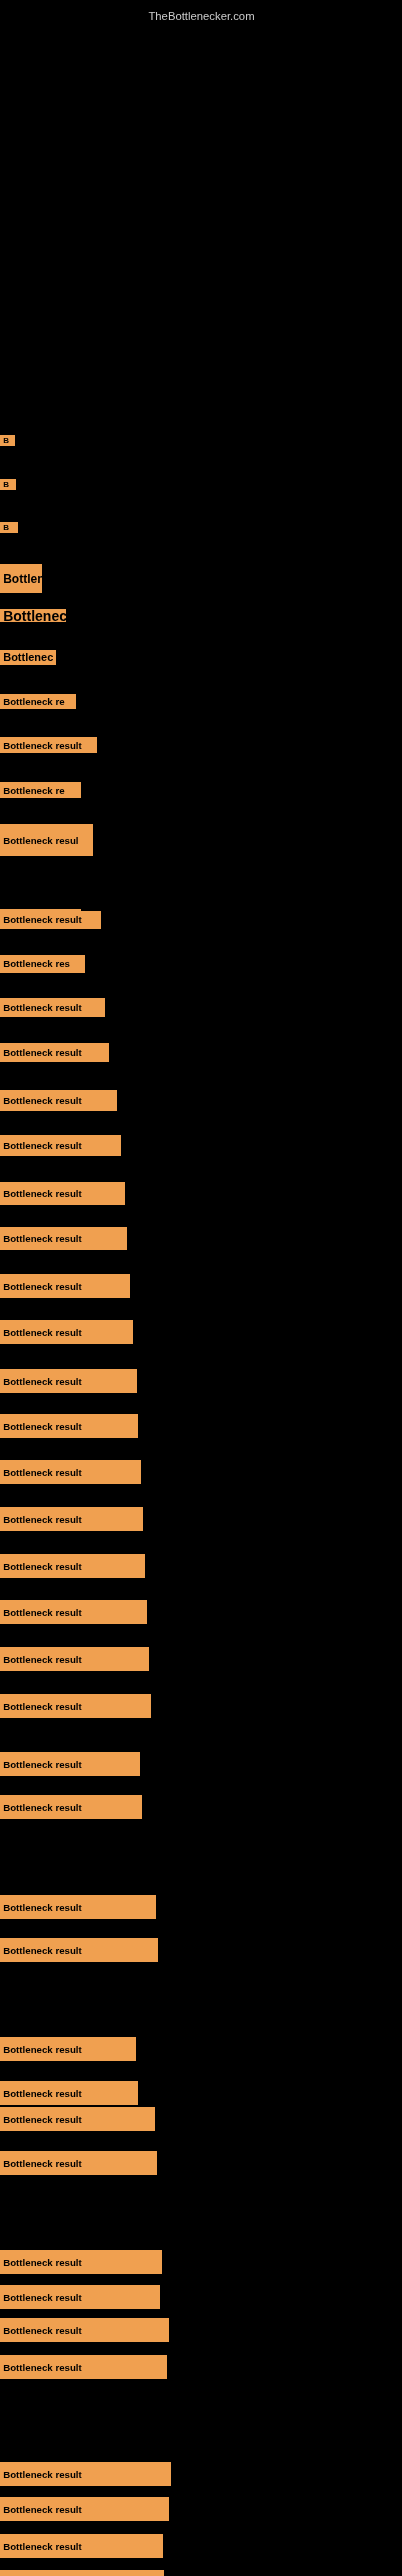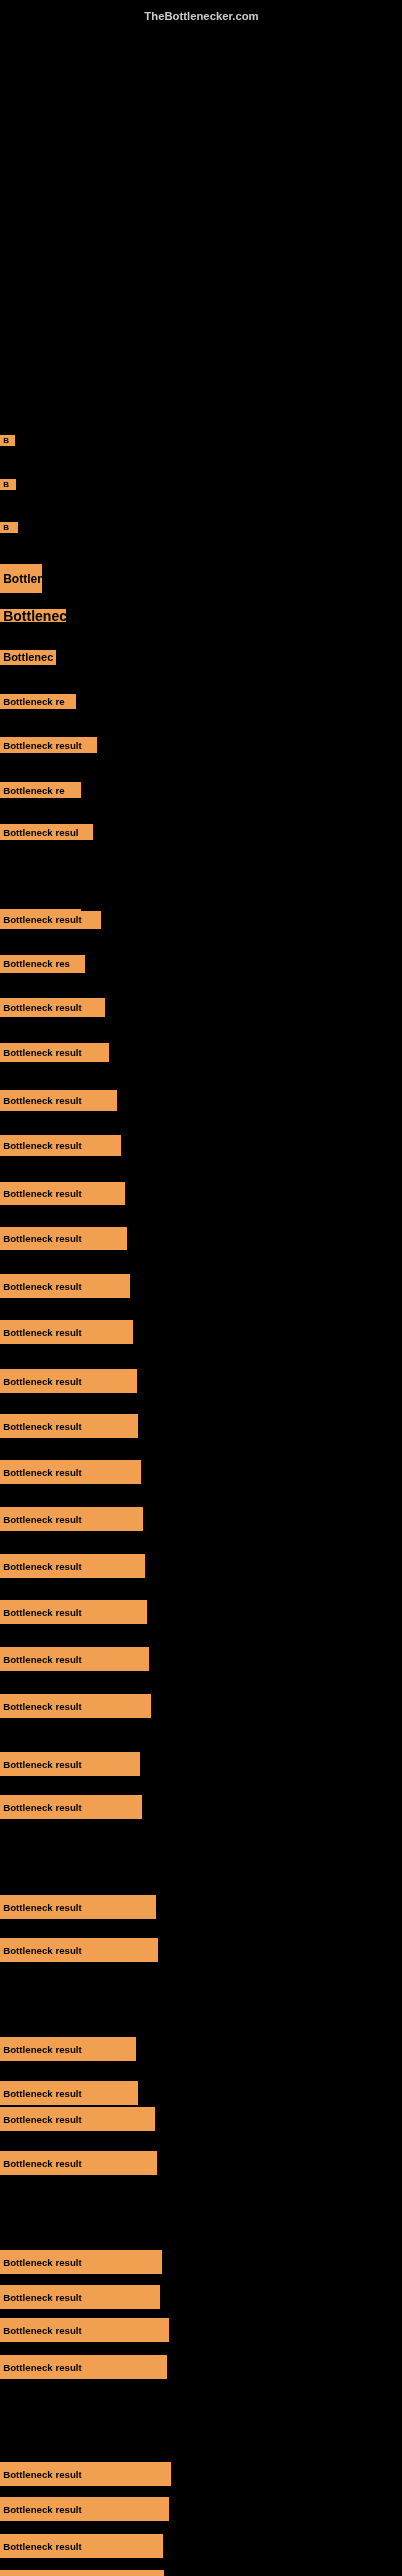--- a/index.html
+++ b/index.html
@@ -17,21 +17,20 @@
     }
     .site-title {
       color: #cccccc;
       font-size: 11.3px;
       text-align: center;
       padding: 6.4px 0;
       position: absolute;
       top: 4px;
       left: 0;
       right: 0;
-      font-weight: bold;
     }
     .bottleneck-bar {
       position: absolute;
       background-color: #f0a050;
       color: #000;
       font-size: 8.9px;
       font-weight: bold;
       padding: 1.6px 3.2px;
       white-space: nowrap;
       overflow: hidden;
@@ -48,21 +47,21 @@
 <div id="bars-container">
     <div class="bottleneck-bar" style="top: 435px; width: 14.5px; height: 11.3px; font-size: 8px;">B</div>
     <div class="bottleneck-bar" style="top: 479px; width: 16px; height: 11.3px; font-size: 8px;">B</div>
     <div class="bottleneck-bar" style="top: 522px; width: 17.7px; height: 11.3px; font-size: 8px;">B</div>
     <div class="bottleneck-bar" style="top: 564px; width: 42px; height: 29px; font-size: 12px;">Bottlen</div>
     <div class="bottleneck-bar" style="top: 609px; width: 66px; height: 13px; font-size: 14px;">Bottleneck r</div>
     <div class="bottleneck-bar" style="top: 650px; width: 56px; height: 14.5px; font-size: 11px;">Bottlenec</div>
     <div class="bottleneck-bar" style="top: 694px; width: 76px; height: 14.5px; font-size: 9.7px;">Bottleneck re</div>
     <div class="bottleneck-bar" style="top: 737px; width: 97px; height: 16px; font-size: 9.7px;">Bottleneck result</div>
     <div class="bottleneck-bar" style="top: 782px; width: 81px; height: 16px; font-size: 9.7px;">Bottleneck re</div>
-    <div class="bottleneck-bar" style="top: 824px; width: 93px; height: 16px; font-size: 9.7px;">Bottleneck resul</div>
+    <div class="bottleneck-bar" style="top: 824px; width: 93px; height: 32px; font-size: 9.7px;">Bottleneck resul</div>
     <div class="bottleneck-bar" style="top: 909px; width: 81px; height: 17.7px; font-size: 9.7px;">Bottleneck</div>
     <div class="bottleneck-bar" style="top: 911px; width: 101px; height: 17.7px; font-size: 9.7px;">Bottleneck result</div>
     <div class="bottleneck-bar" style="top: 955px; width: 85px; height: 17.7px; font-size: 9.7px; text-align: right;">Bottleneck res</div>
     <div class="bottleneck-bar" style="top: 998px; width: 105px; height: 19.3px; font-size: 9.7px;">Bottleneck result</div>
     <div class="bottleneck-bar" style="top: 1043px; width: 109px; height: 19.3px; font-size: 9.7px;">Bottleneck result</div>
     <div class="bottleneck-bar" style="top: 1090px; width: 117px; height: 21px; font-size: 9.7px;">Bottleneck result</div>
     <div class="bottleneck-bar" style="top: 1135px; width: 121px; height: 21px; font-size: 9.7px;">Bottleneck result</div>
     <div class="bottleneck-bar" style="top: 1182px; width: 125px; height: 22.5px; font-size: 9.7px;">Bottleneck result</div>
     <div class="bottleneck-bar" style="top: 1227px; width: 127px; height: 22.5px; font-size: 9.7px;">Bottleneck result</div>
     <div class="bottleneck-bar" style="top: 1274px; width: 130px; height: 24px; font-size: 9.7px;">Bottleneck result</div>

